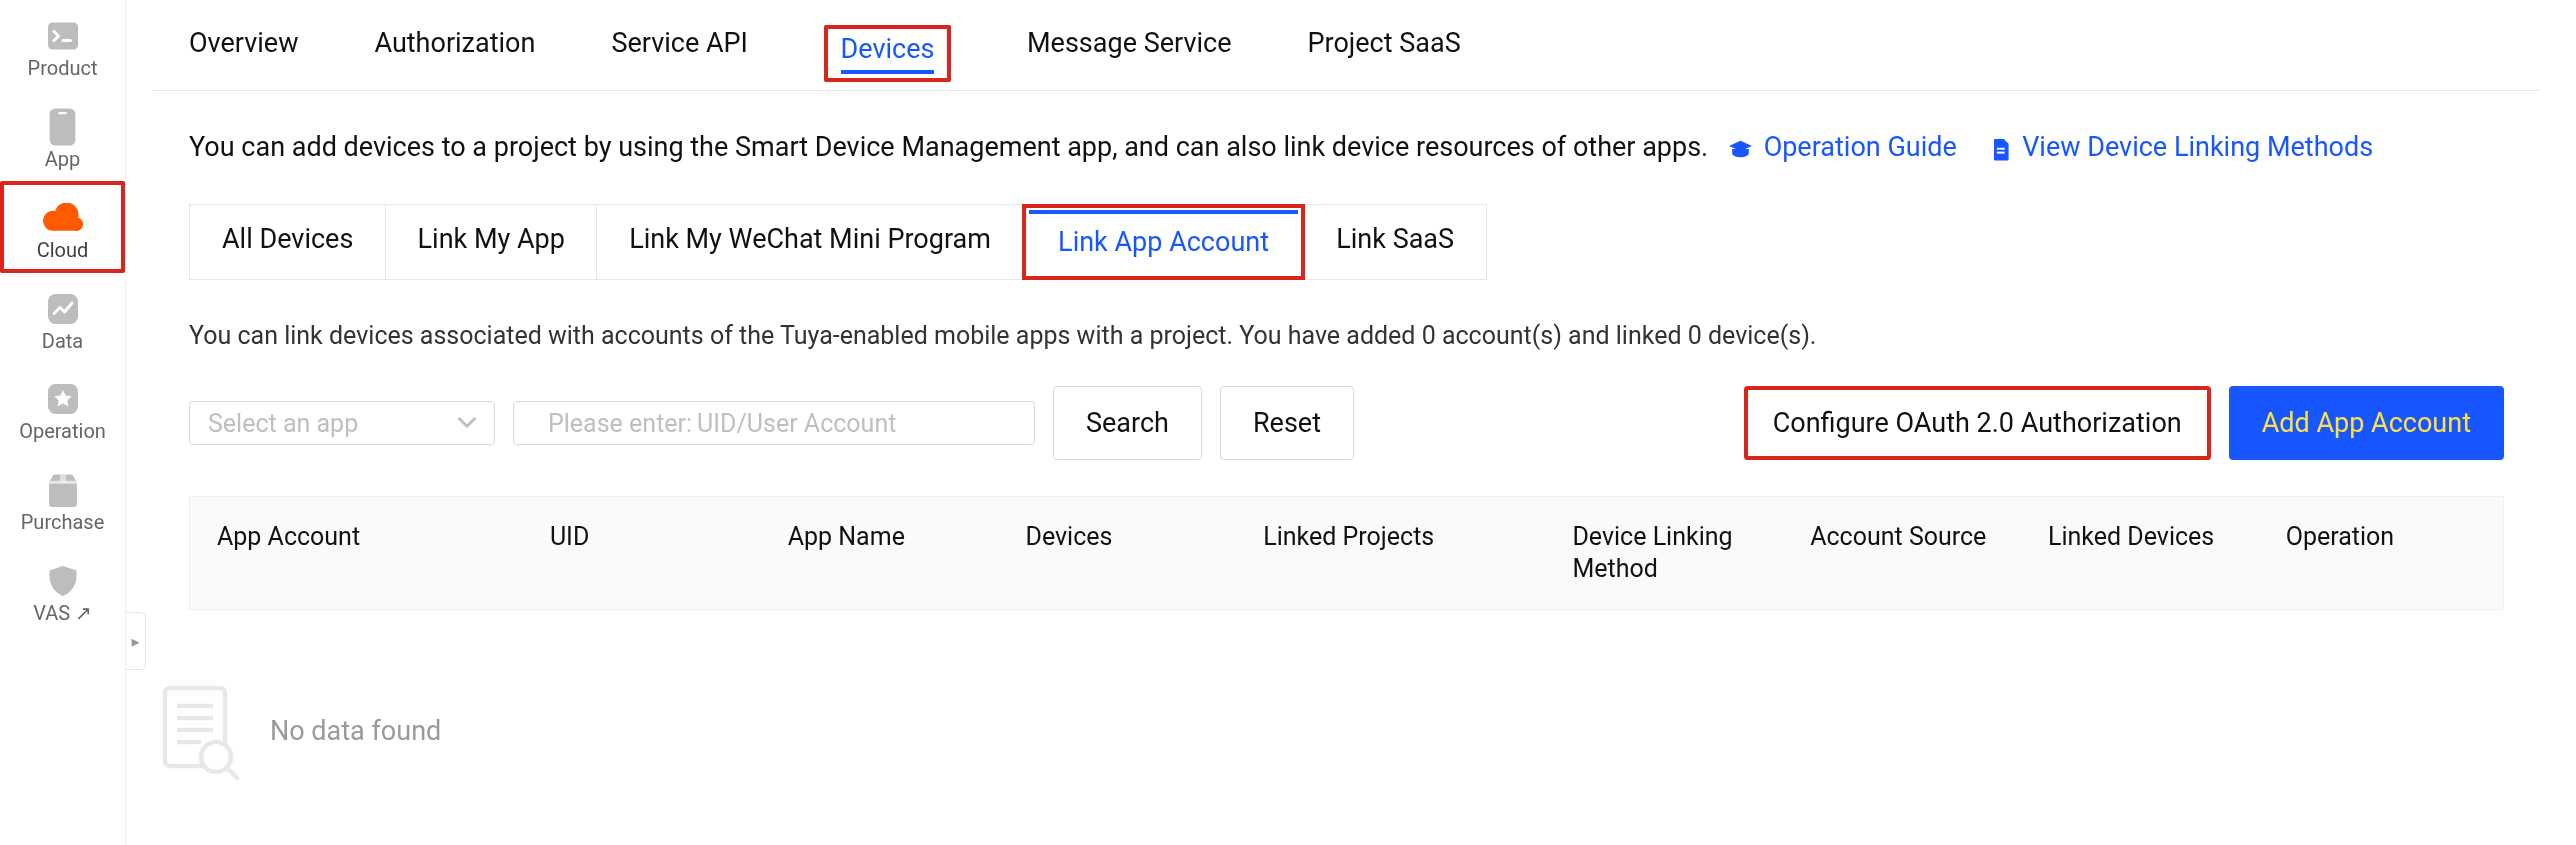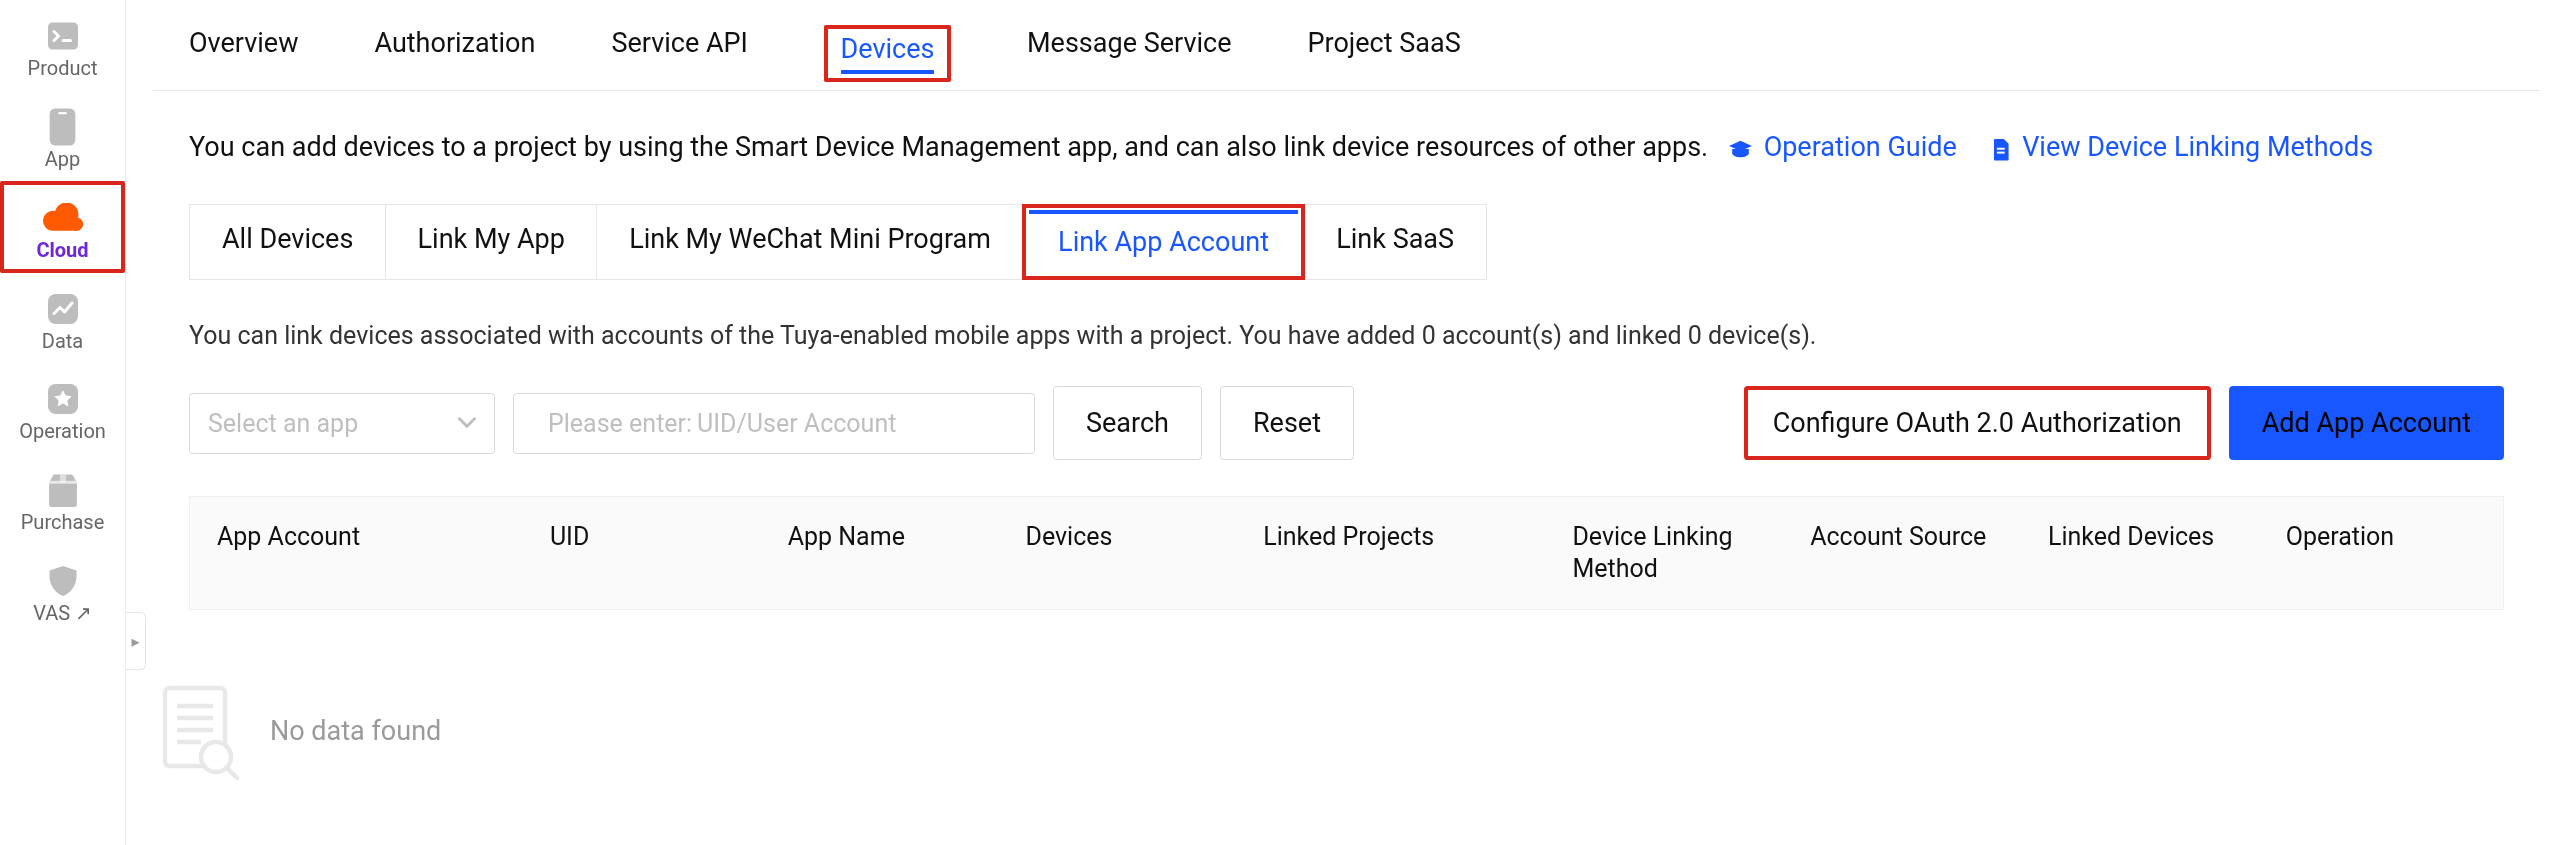--- a/index.html
+++ b/index.html
@@ -32,21 +32,21 @@
   .sidebar .item .icon {
     width: 40px; height: 40px;
     display: flex; align-items: center; justify-content: center;
   }
   .sidebar .item .label {
     font-size: 20px;
     color: #666;
     text-align: center;
     line-height: 1;
   }
-  .sidebar .item.active .label { color: #6d28d9; font-weight: bold; }
+  .sidebar .item.active .label { color: #404040; }
   .sidebar .item.highlighted {
     border: 4.5px solid #d8261c;
     border-radius: 1.8px;
     padding: 12.6px 0 9px;
   }
   .sidebar-expand {
     position: absolute;
     left: 126px;
     top: 612px;
     width: 20px;
@@ -159,21 +159,21 @@
   
   .filter-row {
     display: flex;
     align-items: center;
     padding: 36px 36px 0 36px;
     gap: 18px;
   }
   .select-box, .input-box {
     border: 1.8px solid #d9d9d9;
     border-radius: 3.6px;
-    height: 61px;
+    height: 44px;
     display: flex;
     align-items: center;
     background: #fff;
   }
   .select-box {
     width: 306px;
     padding: 0 18px;
     justify-content: space-between;
     color: #bfbfbf;
     font-size: 25px;
@@ -195,21 +195,21 @@
     font-size: 27px;
     background: #fff;
     color: #111;
     display: flex;
     align-items: center;
     cursor: pointer;
   }
   .btn-primary {
     background: #1857ff;
     border-color: #1857ff;
-    color: #000000;
+    color: #fde047;
   }
   .btn.wide { padding: 0 25px; }
   .btn.highlighted-red {
     border: 4.5px solid #d8261c;
   }
   .spacer { flex: 1; }
 
   
   .table-header {
     display: grid;

